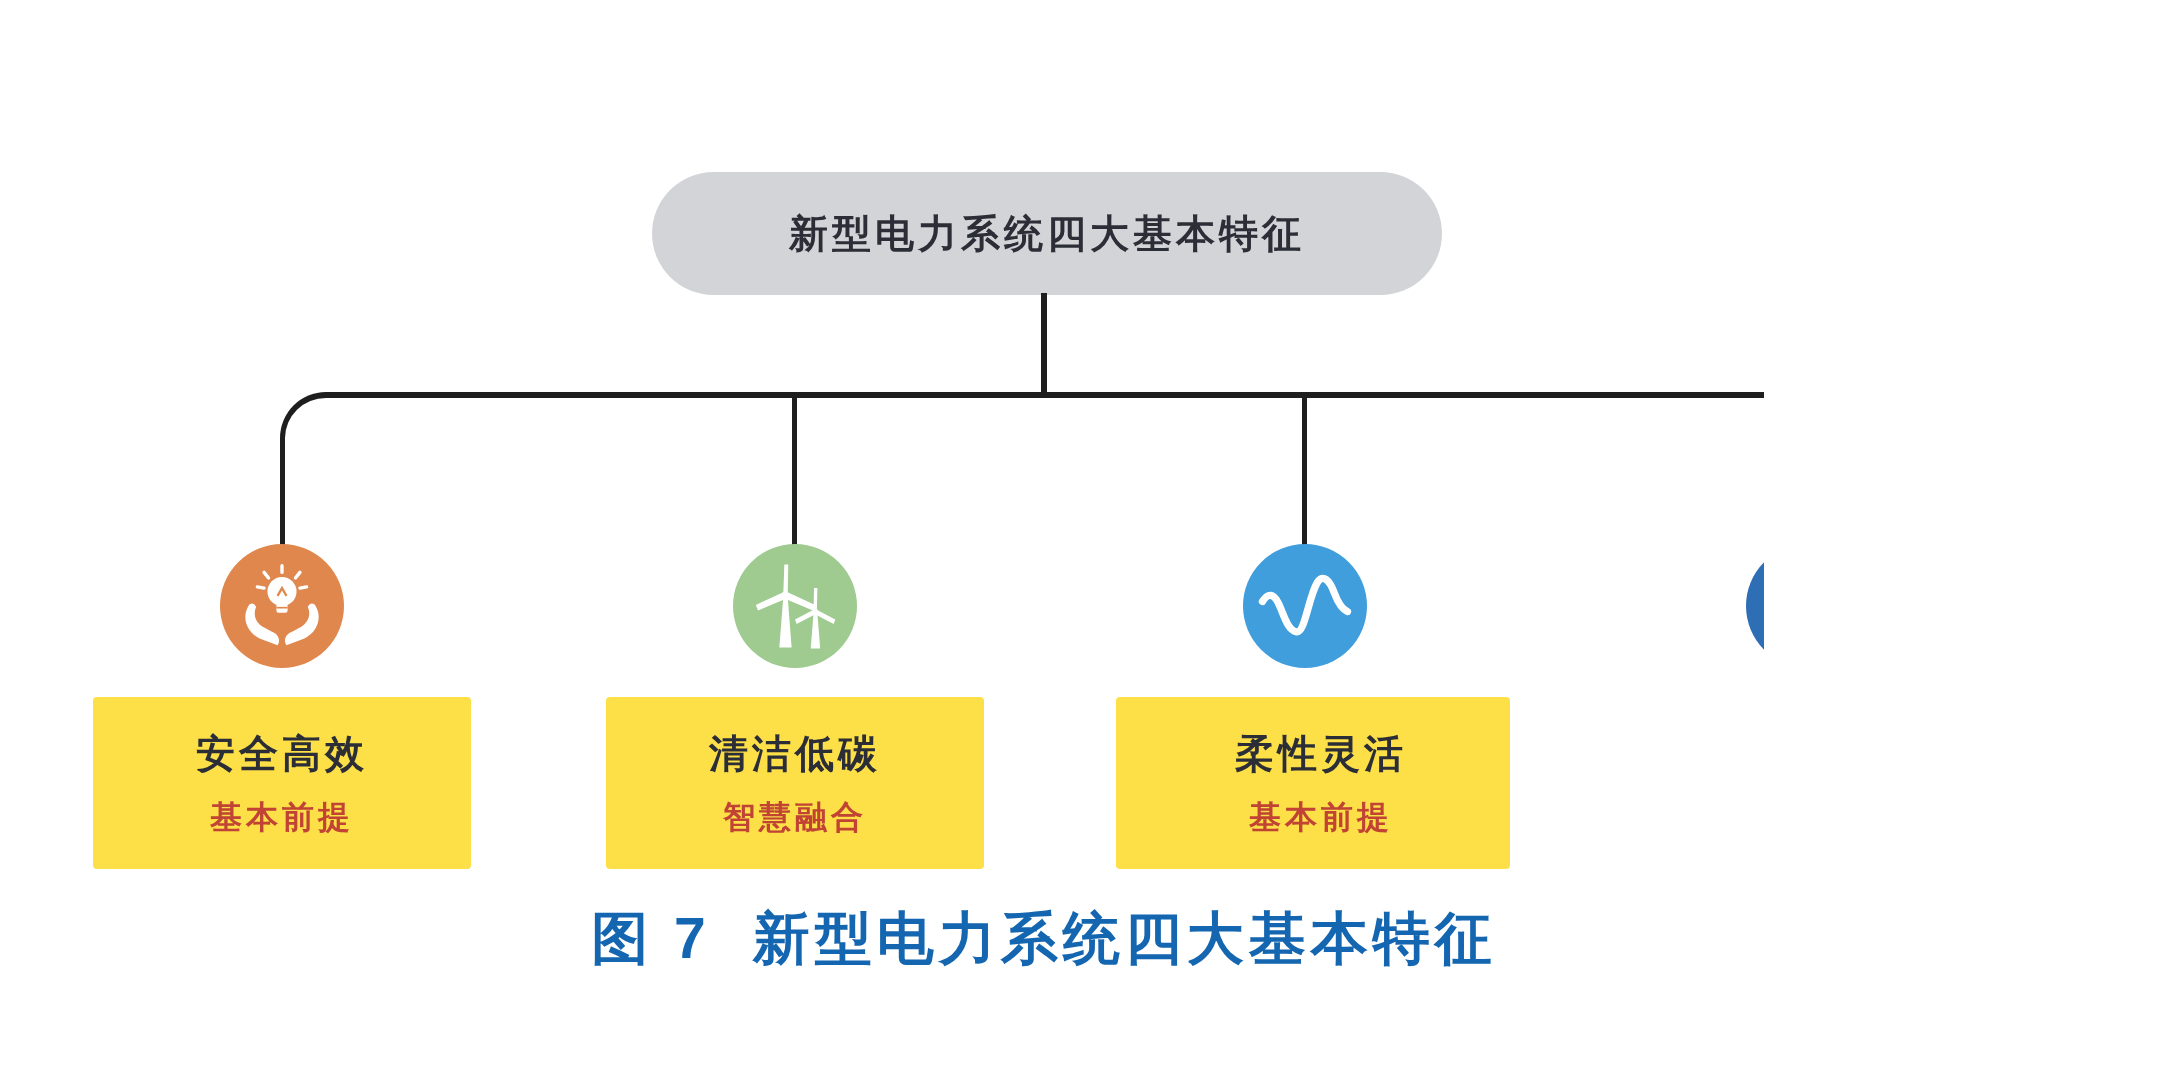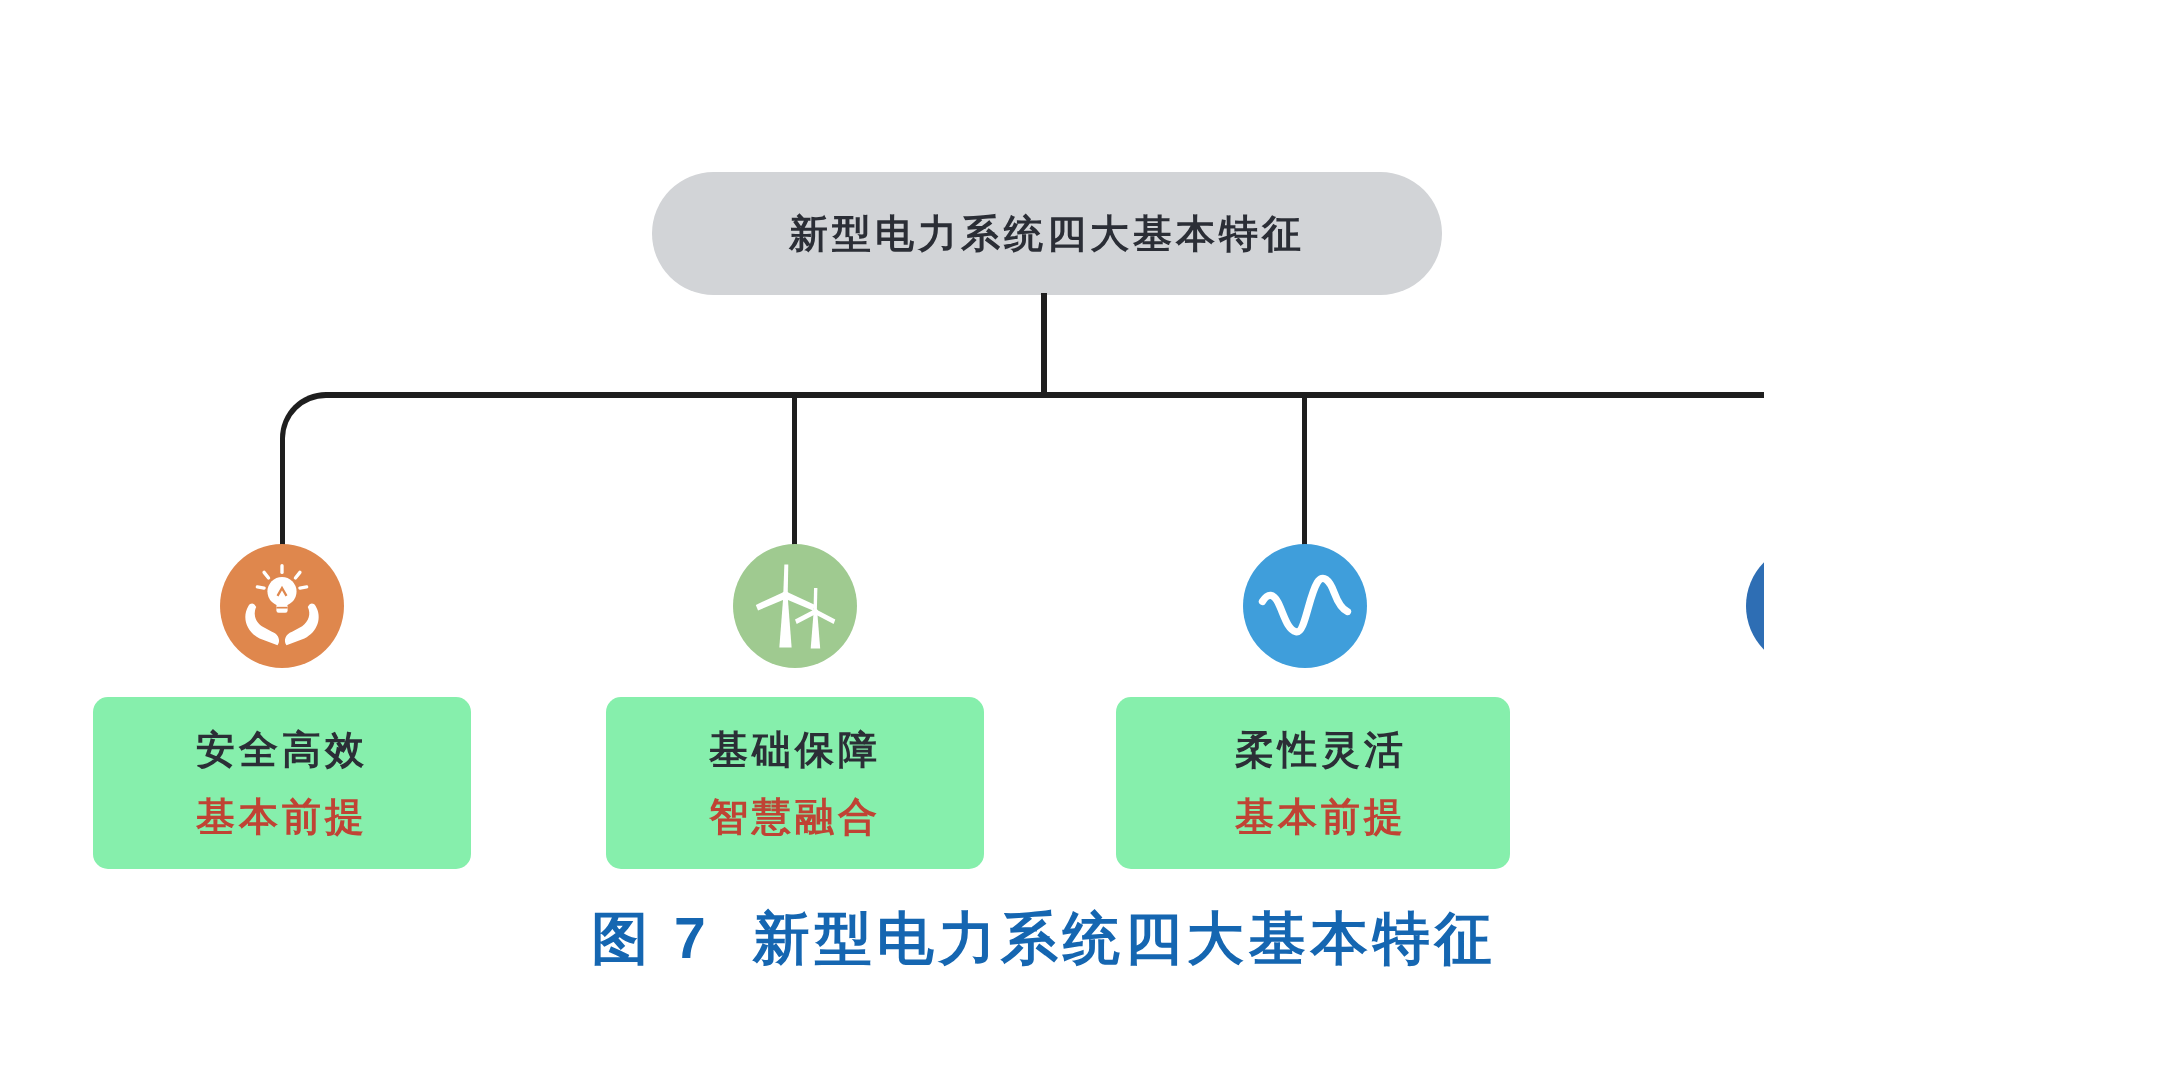--- a/index.html
+++ b/index.html
@@ -21,28 +21,28 @@
   .drop.d2{left:792px;}
   .drop.d3{left:1302px;}
 
   
   .icon-circle{position:absolute;top:544px;width:124px;height:124px;border-radius:50%;
                display:flex;align-items:center;justify-content:center;}
   .icon-circle svg{width:112px;height:112px;}
   .c1{left:220px;} .c2{left:733px;} .c3{left:1243px;} .c4{left:1746px;}
 
   
-  .feature-box{position:absolute;top:697px;width:378px;height:172px;background:#86efac;
-               border-radius:15px;display:flex;flex-direction:column;align-items:center;
+  .feature-box{position:absolute;top:697px;width:378px;height:172px;background:#fde047;
+               border-radius:4px;display:flex;flex-direction:column;align-items:center;
                justify-content:center;gap:28px;}
   .b1{left:93px;} .b2{left:606px;} .b3{left:1116px;padding-left:16px;} .b4{left:1619px;}
   .feature-name{font-family:"Liberation Serif","DejaVu Serif",serif;font-weight:bold;
                 font-size:39px;letter-spacing:4px;color:#2B2E36;line-height:1;}
   .feature-role{font-family:Liberation Sans, sans-serif;font-weight:bold;
-                font-size:39px;letter-spacing:4px;color:#C04334;line-height:1;}
+                font-size:32px;letter-spacing:4px;color:#C04334;line-height:1;}
 
   
   .caption{position:absolute;left:0;top:901px;width:2088px;text-align:center;
            font-weight:bold;font-size:57px;color:#1566B1;letter-spacing:5px;}
   .caption .cap-prefix{margin-right:42px;}
 </style>
 </head>
 <body>
 
 <div id="canvas">
@@ -115,21 +115,21 @@
         <line x1="64" y1="62" x2="64" y2="66"></line>
       </g>
     </svg>
   </div>
 
   <div class="feature-box b1">
     <div class="feature-name">安全高效</div>
     <div class="feature-role">基本前提</div>
   </div>
   <div class="feature-box b2">
-    <div class="feature-name">基础保障</div>
+    <div class="feature-name">清洁低碳</div>
     <div class="feature-role">智慧融合</div>
   </div>
   <div class="feature-box b3">
     <div class="feature-name">柔性灵活</div>
     <div class="feature-role">基本前提</div>
   </div>
 
   <div class="caption">
     <span class="cap-prefix">图 7</span><span>新型电力系统四大基本特征</span>
   </div>

